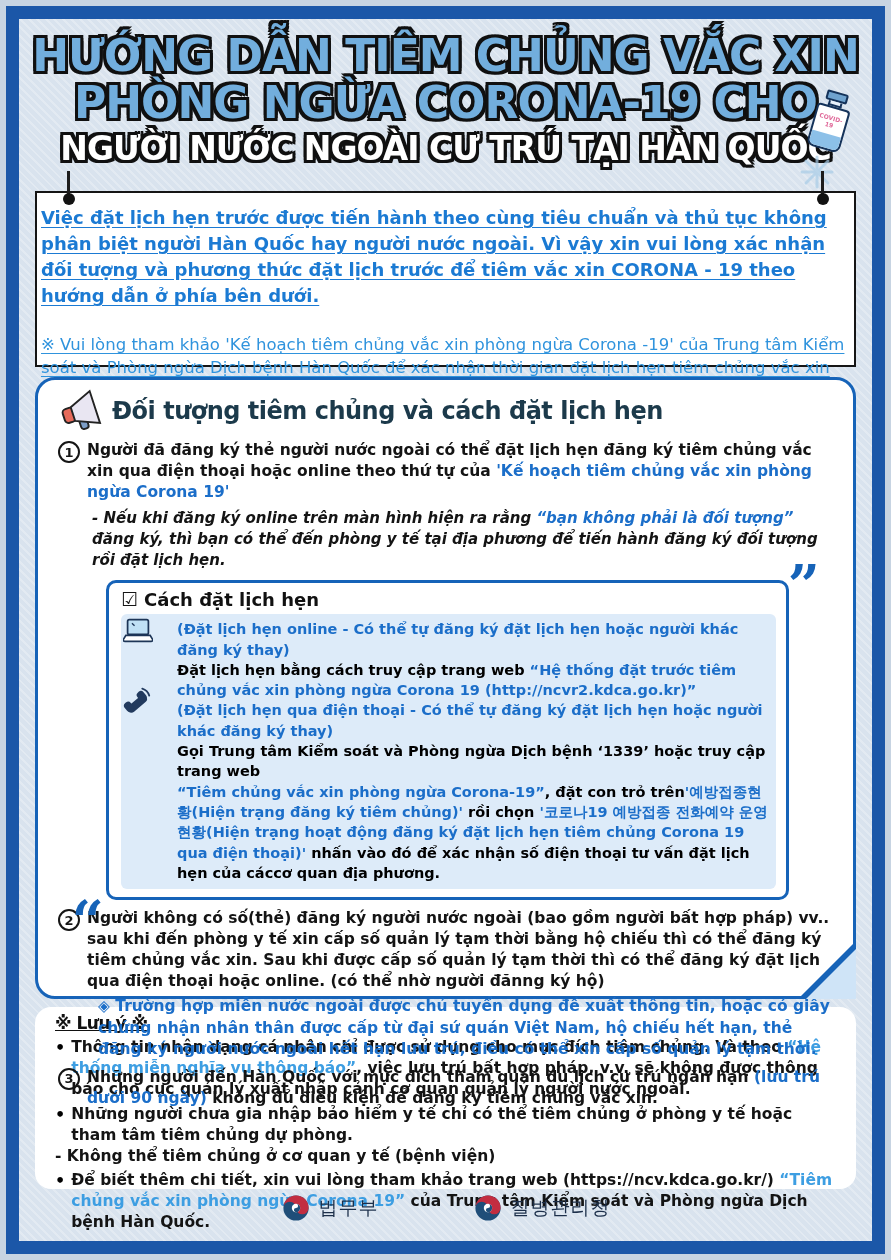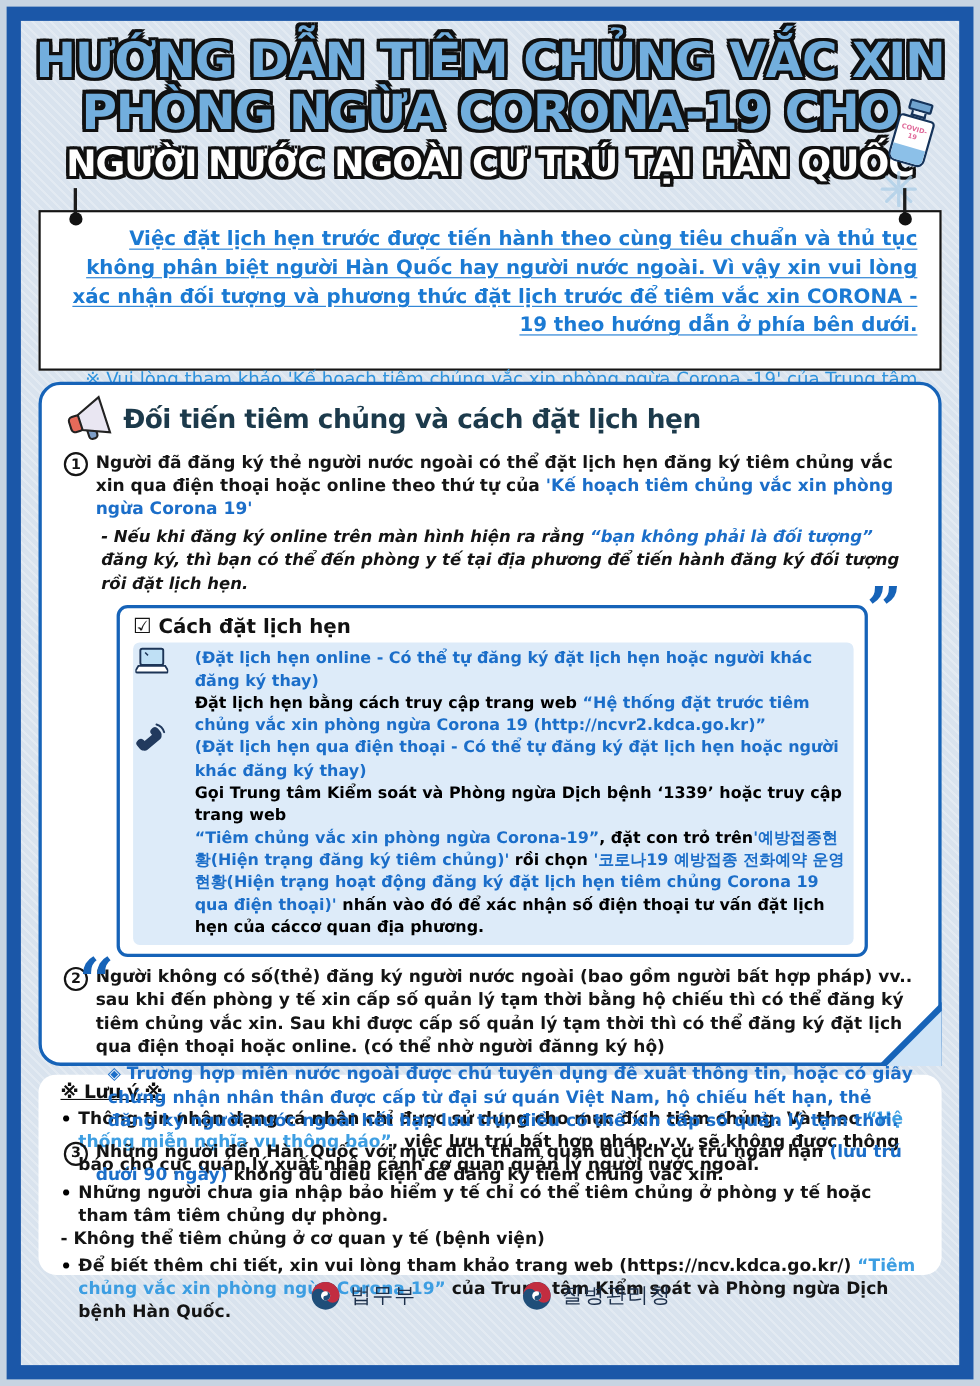--- a/index.html
+++ b/index.html
@@ -35,23 +35,23 @@
   .vial { position:absolute; right:22px; top:72px; width:40px; height:62px; transform:rotate(16deg); }
   .vial .cap { width:22px; height:10px; background:#6fa3cf; border:2px solid #15335a; margin:0 auto; border-radius:2px; }
   .vial .neck { width:14px; height:5px; background:#e8f1fa; border:2px solid #15335a; border-top:none; margin:0 auto; }
   .vial .body { width:34px; height:44px; background:#fff; border:2px solid #15335a; border-radius:4px 4px 7px 7px; margin:0 auto; overflow:hidden; }
   .vial .label { font-size:6px; font-weight:bold; color:#e06a9a; text-align:center; padding-top:6px; }
   .vial .liquid { width:100%; height:16px; background:#8cc0e8; margin-top:6px; }
   .snowflake { position:absolute; right:38px; top:136px; opacity:.7; }
 
   
   .notice {
-    position:relative; margin:4px 16px 0; height:146px;
+    position:relative; margin:4px 16px 0; height:176px;
     background:#fff; border:2px solid #151515;
-    padding:12px 20px 6px; text-align:right;
+    padding:12px 4px 6px; text-align:left;
   }
   .pin { position:absolute; top:-22px; width:3px; height:28px; background:#1c1c1c; }
   .pin::after { content:""; position:absolute; bottom:-6px; left:-4.5px; width:12px; height:12px; border-radius:50%; background:#121212; }
   .pin-left { left:30px; } .pin-right { right:30px; }
   .notice-main {
     color:#1b7ad3; font-weight:bold; font-size:18px; line-height:1.45;
     text-decoration:underline; text-underline-offset:3px;
   }
   .notice-note {
     margin-top:24px; color:#2f93dd; font-weight:normal; font-size:16.5px; line-height:1.4;
@@ -155,21 +155,21 @@
 
   <section class="main-box">
     <div class="main-head">
       <svg width="46" height="46" viewBox="0 0 48 48">
         <g transform="rotate(-18 24 24)">
           <rect x="19" y="30" width="8" height="13" rx="3" fill="#7d9ec7" stroke="#222" stroke-width="2"></rect>
           <rect x="5" y="17" width="12" height="15" rx="4" fill="#e66a5a" stroke="#222" stroke-width="2"></rect>
           <polygon points="15,17 39,7 39,42 15,32" fill="#e9e6f2" stroke="#222" stroke-width="2"></polygon>
         </g>
       </svg>
-      <h2>Đối tiến tiêm chủng và cách đặt lịch hẹn</h2>
+      <h2>Đối tượng tiêm chủng và cách đặt lịch hẹn</h2>
     </div>
 
     <div class="item">
       <span class="cnum">1</span>
       <p class="itxt"><span>Người đã đăng ký thẻ người nước ngoài có thể đặt lịch hẹn đăng ký tiêm chủng vắc xin qua điện thoại hoặc online theo thứ tự của </span><span class="blue">'Kế hoạch tiêm chủng vắc xin phòng ngừa Corona 19'</span></p>
     </div>
     <p class="sub-dash"><span>- Nếu khi đăng ký online trên màn hình hiện ra rằng </span><span class="blue">“bạn không phải là đối tượng”</span><span> đăng ký, thì bạn có thể đến phòng y tế tại địa phương để tiến hành đăng ký đối tượng rồi đặt lịch hẹn.</span></p>
 
     <div class="bk-box">
       <span class="quote quote-tr">”</span>

